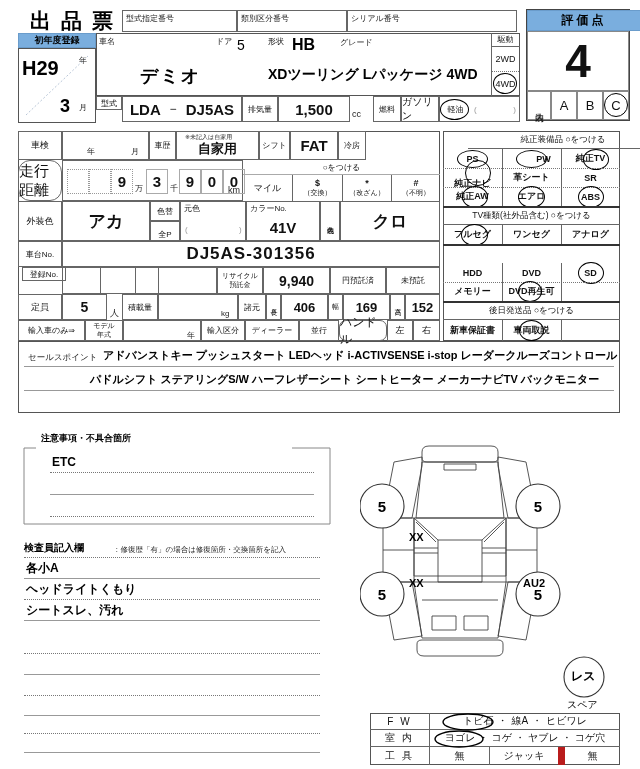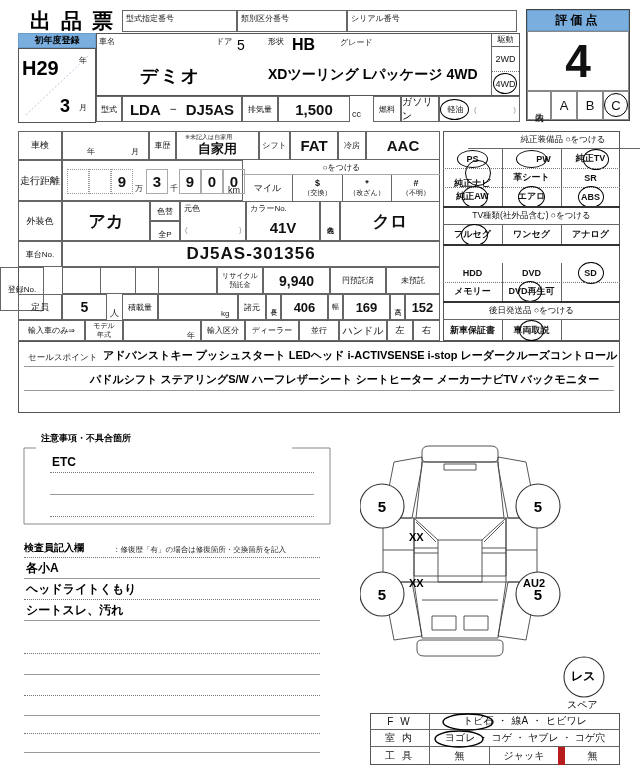--- a/index.html
+++ b/index.html
@@ -72,21 +72,21 @@
   <div class="cell cellL" style="left:237px; top:10px; width:110px; height:22px;">
     <span class="lbl" style="left:3px; top:4px;">類別区分番号</span>
     <span class="val" style="left:3px; top:12px; font-size:10px;"></span>
   </div>
   <div class="cell cellL" style="left:347px; top:10px; width:170px; height:22px;">
     <span class="lbl" style="left:3px; top:4px;">シリアル番号</span>
     <span class="val" style="left:3px; top:12px; font-size:10px;"></span>
   </div>
 
   <div class="bx" style="left:526px; top:9px; width:104px; height:112px; border:1.5px solid #444;"></div>
-  <div class="cell ctr hdrblue" style="left:527px; top:10px; width:102px; height:21px; border:1px solid #6a9ccb;justify-content:center;">
+  <div class="cell ctr hdrblue" style="left:527px; top:10px; width:114px; height:21px; border:1px solid #6a9ccb;justify-content:center;">
     <span style="font-size:12px; letter-spacing:3px;">評価点</span>
   </div>
   <div class="cell ctr" style="left:527px; top:31px; width:102px; height:60px; border:1px solid #888;">
     <span style="font-size:46px; font-weight:bold; line-height:1;">4</span>
   </div>
   <div class="cell ctr" style="left:527px; top:91px; width:24px; height:29px; border:1px solid #888; font-size:8px;">
     <span style="writing-mode:vertical-rl; letter-spacing:0px; font-size:9px;">内装</span>
   </div>
   <div class="cell ctr" style="left:551px; top:91px; width:26px; height:29px; border:1px solid #888;">
     <span style="font-size:13px;">A</span>
@@ -127,21 +127,21 @@
   </div>
   <div class="cell ctr" style="left:491px; top:47px; width:29px; height:24px; border:none; font-size:9px;">
     <span>2WD</span>
   </div>
   <div class="dotline" style="left:492px; top:71px; width:27px;"></div>
   <div class="cell ctr" style="left:491px; top:71px; width:29px; height:25px; border:none; font-size:9px;">
     <span>4WD</span>
   </div>
   <div class="circ" style="left:493px; top:73px; width:24px; height:21px;"></div>
 
-  <div class="cell ctr" style="left:96px; top:96px; width:26px; height:26px; font-size:8px;">
+  <div class="cell ctr" style="left:96px; top:96px; width:26px; height:14px; font-size:8px;">
     <span>型式</span>
   </div>
   <div class="cell ctr" style="left:122px; top:96px; width:120px; height:26px;">
     <span style="font-size:15px; font-weight:bold;">LDA</span>
     <span style="font-size:13px; margin:0 6px;">－</span>
     <span style="font-size:15px; font-weight:bold;">DJ5AS</span>
   </div>
   <div class="cell ctr" style="left:242px; top:96px; width:36px; height:26px; font-size:8px;">
     <span>排気量</span>
   </div>
@@ -182,25 +182,22 @@
   </div>
   <div class="cell ctr" style="left:259px; top:131px; width:31px; height:29px; font-size:8px;">
     <span>シフト</span>
   </div>
   <div class="cell ctr" style="left:290px; top:131px; width:48px; height:29px;">
     <span style="font-size:15px; font-weight:bold;">FAT</span>
   </div>
   <div class="cell ctr" style="left:338px; top:131px; width:28px; height:29px; font-size:8px;">
     <span>冷房</span>
   </div>
-  <div class="cell ctr" style="left:366px; top:131px; width:74px; height:29px;">
-    <span style="font-size:15px; font-weight:bold;">AAC</span>
-  </div>
-
-  <div class="cell ctr" style="left:18px; top:160px; width:44px; height:41px; font-size:10px;">
+
+  <div class="cell ctr" style="left:18px; top:160px; width:44px; height:41px; font-size:15px;border-radius:12px;">
     <span>走行距離</span>
   </div>
   <div class="cell" style="left:62px; top:160px; width:181px; height:41px; border-right:1px solid #666;">
     <span class="abs" style="left:4px; top:8px; width:22px; height:25px; border:1px dotted #999; font-size:15px; font-weight:bold; display:flex; align-items:center; justify-content:center;"></span>
     <span class="abs" style="left:26px; top:8px; width:22px; height:25px; border:1px dotted #999; font-size:15px; font-weight:bold; display:flex; align-items:center; justify-content:center;"></span>
     <span class="abs" style="left:48px; top:8px; width:22px; height:25px; border:1px dotted #999; font-size:15px; font-weight:bold; display:flex; align-items:center; justify-content:center;">9</span>
     <span class="lbl" style="left:72px; top:24px;">万</span>
     <span class="abs" style="left:83px; top:8px; width:22px; height:25px; border:1px solid #aaa; font-size:15px; font-weight:bold; display:flex; align-items:center; justify-content:center;">3</span>
     <span class="lbl" style="left:107px; top:24px;">千</span>
     <span class="abs" style="left:116px; top:8px; width:22px; height:25px; border:1px solid #aaa; font-size:15px; font-weight:bold; display:flex; align-items:center; justify-content:center;">9</span>
@@ -256,21 +253,21 @@
     <span style="font-size:17px; font-weight:bold;">クロ</span>
   </div>
 
   <div class="cell ctr" style="left:18px; top:241px; width:44px; height:26px; font-size:8px;">
     <span>車台No.</span>
   </div>
   <div class="cell ctr" style="left:62px; top:241px; width:378px; height:26px;">
     <span style="font-size:17px; font-weight:bold; letter-spacing:1px;">DJ5AS-301356</span>
   </div>
 
-  <div class="cell ctr" style="left:0; top:267px; width:44px; height:44px; font-size:8px;">
+  <div class="cell ctr" style="left:22px; top:267px; width:44px; height:14px; font-size:8px;">
     <span>登録No.</span>
   </div>
   <div class="cell" style="left:62px; top:267px; width:155px; height:27px;"></div>
   <div class="vline" style="left:100px; top:267px; height:27px;"></div>
   <div class="vline" style="left:135px; top:267px; height:27px;"></div>
   <div class="vline" style="left:158px; top:267px; height:27px;"></div>
   <div class="cell ctr" style="left:217px; top:267px; width:46px; height:27px; flex-direction:column; font-size:7px; line-height:1.25;">
     <span>リサイクル</span>
     <span>預託金</span>
   </div>
@@ -331,21 +328,21 @@
   </div>
   <div class="cell ctr" style="left:201px; top:320px; width:44px; height:21px; font-size:8px;">
     <span>輸入区分</span>
   </div>
   <div class="cell ctr" style="left:245px; top:320px; width:54px; height:21px; font-size:8px;text-align:center;">
     <span>ディーラー</span>
   </div>
   <div class="cell ctr" style="left:299px; top:320px; width:40px; height:21px; font-size:8px;">
     <span>並行</span>
   </div>
-  <div class="cell ctr" style="left:339px; top:320px; width:48px; height:21px; font-size:10px;">
+  <div class="cell ctr" style="left:339px; top:320px; width:48px; height:21px; font-size:12px;border-radius:7px;">
     <span>ハンドル</span>
   </div>
   <div class="cell ctr" style="left:387px; top:320px; width:26px; height:21px; font-size:9px;">
     <span>左</span>
   </div>
   <div class="cell ctr" style="left:413px; top:320px; width:27px; height:21px; font-size:9px;">
     <span>右</span>
   </div>
 
   <div class="bx" style="left:443px; top:131px; width:177px; height:210px;"></div>

